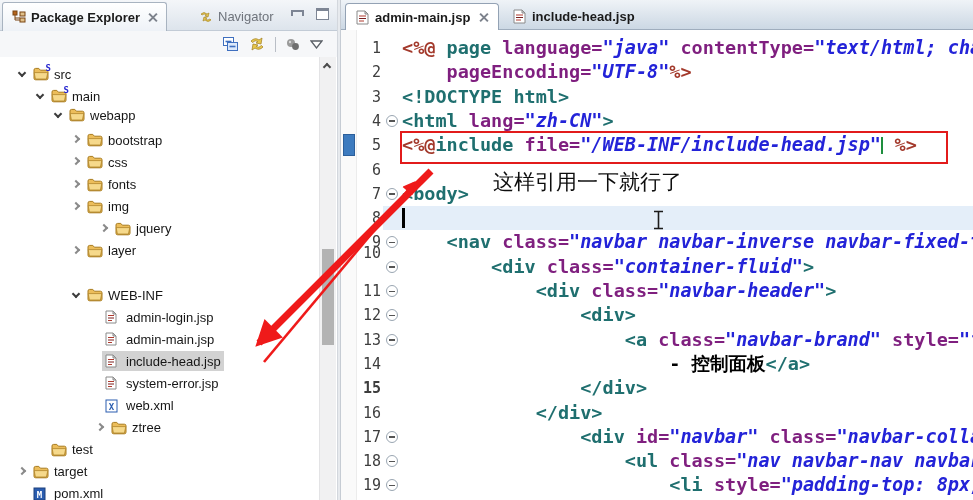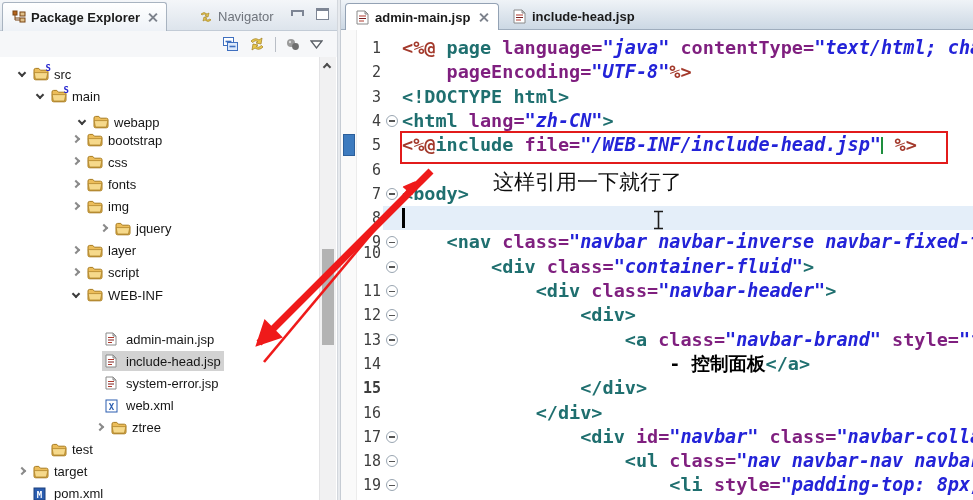--- a/index.html
+++ b/index.html
@@ -166,21 +166,21 @@
           <span class="t-icon">
             <svg width="16" height="14" viewBox="0 0 16 14">
               <path d="M1 3 q0-1.6 1.6-1.6 h3.2 l1.6 1.8 h6 q1.6 0 1.6 1.6 v6.4 q0 1.6 -1.6 1.6 h-10.8 q-1.6 0 -1.6 -1.6 z" fill="#ecbd5a" stroke="#a87b1e"></path>
               <path d="M1.2 5.6 h13.6 l-1.4 6.4 h-11 z" fill="#f6d98b" stroke="#a87b1e" stroke-width=".7"></path>
             </svg>
             <span class="src-s">S</span>
           </span>
           <span class="t-label">main</span>
         </span>
       </div>
-      <div class="tree-row" style="top: 54px; padding-left: 52px; margin-left: 24px;">
+      <div class="tree-row" style="top: 47px; padding-left: 52px;">
         <span class="chev exp">
           <i></i>
         </span>
         <span class="row-inner">
           <span class="t-icon">
             <svg width="16" height="14" viewBox="0 0 16 14">
               <path d="M1 3 q0-1.6 1.6-1.6 h3.2 l1.6 1.8 h6 q1.6 0 1.6 1.6 v6.4 q0 1.6 -1.6 1.6 h-10.8 q-1.6 0 -1.6 -1.6 z" fill="#ecbd5a" stroke="#a87b1e"></path>
               <path d="M1.2 5.6 h13.6 l-1.4 6.4 h-11 z" fill="#f6d98b" stroke="#a87b1e" stroke-width=".7"></path>
             </svg>
           </span>
@@ -262,48 +262,49 @@
           <i></i>
         </span>
         <span class="row-inner">
           <span class="t-icon">
             <svg width="16" height="14" viewBox="0 0 16 14">
               <path d="M1 3 q0-1.6 1.6-1.6 h3.2 l1.6 1.8 h6 q1.6 0 1.6 1.6 v6.4 q0 1.6 -1.6 1.6 h-10.8 q-1.6 0 -1.6 -1.6 z" fill="#ecbd5a" stroke="#a87b1e"></path>
               <path d="M1.2 5.6 h13.6 l-1.4 6.4 h-11 z" fill="#f6d98b" stroke="#a87b1e" stroke-width=".7"></path>
             </svg>
           </span>
           <span class="t-label">layer</span>
-        </span>
-      </div>
-      <div class="tree-row" style="top: 204.9px; padding-left: 70px;">
-        <span class="chev col">
-          <i></i>
-        </span>
-        <span class="row-inner">
-          <span class="t-icon">
-            <svg width="16" height="14" viewBox="0 0 16 14">
-              <path d="M1 3 q0-1.6 1.6-1.6 h3.2 l1.6 1.8 h6 q1.6 0 1.6 1.6 v6.4 q0 1.6 -1.6 1.6 h-10.8 q-1.6 0 -1.6 -1.6 z" fill="#ecbd5a" stroke="#a87b1e"></path>
-              <path d="M1.2 5.6 h13.6 l-1.4 6.4 h-11 z" fill="#f6d98b" stroke="#a87b1e" stroke-width=".7"></path>
-            </svg>
-          </span>
-          <span class="t-label">script</span>
         </span>
       </div>
       <div class="tree-row" style="top: 227px; padding-left: 70px;">
         <span class="chev exp">
           <i></i>
         </span>
         <span class="row-inner">
           <span class="t-icon">
             <svg width="16" height="14" viewBox="0 0 16 14">
               <path d="M1 3 q0-1.6 1.6-1.6 h3.2 l1.6 1.8 h6 q1.6 0 1.6 1.6 v6.4 q0 1.6 -1.6 1.6 h-10.8 q-1.6 0 -1.6 -1.6 z" fill="#ecbd5a" stroke="#a87b1e"></path>
               <path d="M1.2 5.6 h13.6 l-1.4 6.4 h-11 z" fill="#f6d98b" stroke="#a87b1e" stroke-width=".7"></path>
             </svg>
           </span>
           <span class="t-label">WEB-INF</span>
+        </span>
+      </div>
+      <div class="tree-row" style="top: 249.1px; padding-left: 88px;">
+        <span class="chev"></span>
+        <span class="row-inner">
+          <span class="t-icon">
+            <svg width="12" height="14" viewBox="0 0 12 14">
+              <path d="M1 1 h7 l3 3 v9 h-10 z" fill="#fff" stroke="#8a8a8a"></path>
+              <path d="M8 1 l3 3 h-3 z" fill="#d8d8d8" stroke="#8a8a8a"></path>
+              <line x1="3" y1="5.5" x2="9" y2="5.5" stroke="#b03a2e"></line>
+              <line x1="3" y1="8" x2="9" y2="8" stroke="#7a1f1f"></line>
+              <line x1="3" y1="10.5" x2="7" y2="10.5" stroke="#b03a2e"></line>
+            </svg>
+          </span>
+          <span class="t-label">admin-login.jsp</span>
         </span>
       </div>
       <div class="tree-row" style="top: 271.2px; padding-left: 88px;">
         <span class="chev"></span>
         <span class="row-inner">
           <span class="t-icon">
             <svg width="12" height="14" viewBox="0 0 12 14">
               <path d="M1 1 h7 l3 3 v9 h-10 z" fill="#fff" stroke="#8a8a8a"></path>
               <path d="M8 1 l3 3 h-3 z" fill="#d8d8d8" stroke="#8a8a8a"></path>
               <line x1="3" y1="5.5" x2="9" y2="5.5" stroke="#b03a2e"></line>

